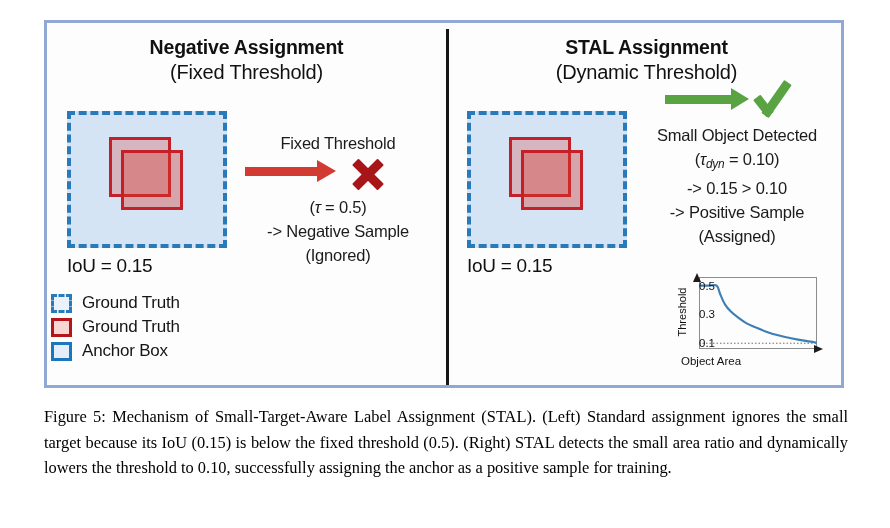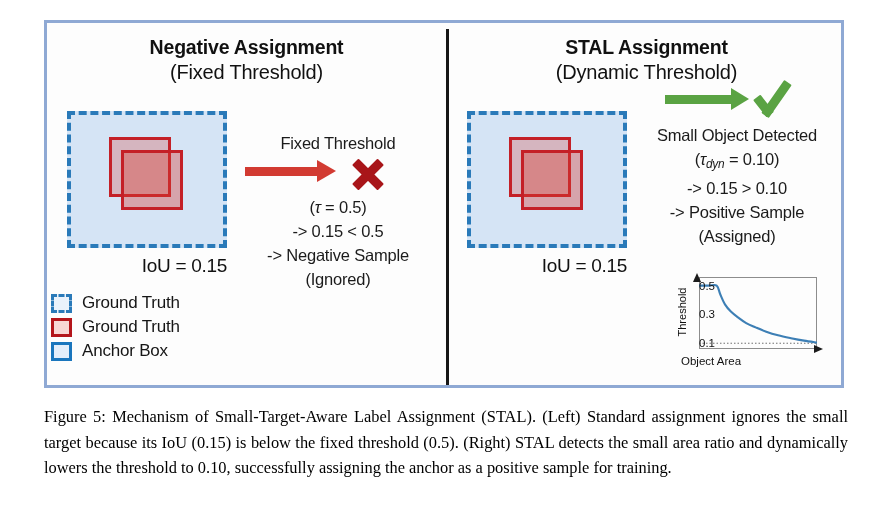--- a/index.html
+++ b/index.html
@@ -55,21 +55,21 @@
     position:absolute;
     width:62px;height:60px;
     background:rgba(216,60,50,0.28);
     border:3px solid #c42027;
     box-sizing:border-box;
   }
   .red-box-back{left:38px;top:22px;}
   .red-box-front{left:50px;top:35px;background:rgba(216,60,50,0.38);}
 
   .iou-label{
-    width:160px;text-align:right;margin-top:7px;
+    width:160px;text-align:left;margin-top:7px;
     font-size:19px;font-weight:500;color:#111;letter-spacing:-0.3px;
   }
 
   
   .explain{position:absolute;text-align:center;}
   .panel-left .explain{left:188px;top:96px;width:206px;margin-top:12px;}
   .panel-right .explain{left:182px;top:60px;width:212px;}
 
   .exp-line{font-size:16.5px;line-height:24px;color:#1b1b1b;letter-spacing:-0.2px;white-space:nowrap;}
 
@@ -171,21 +171,20 @@
             <div class="shaft"></div>
               <div class="head"></div>
           </div>
           <div class="x-mark">
             <span></span>
               <span></span>
           </div>
         </div>
 
         <div class="exp-line">(<span class="ital">τ</span> = 0.5)</div>
-        <div class="exp-line">-&gt; 0.15 &lt; 0.5</div>
         <div class="exp-line">-&gt; Negative Sample</div>
         <div class="exp-line">(Ignored)</div>
       </div>
 
       <div class="legend">
         <div class="legend-row">
           <span class="legend-swatch sw-dashed"></span>
           <span class="legend-label">Ground Truth</span>
         </div>
         <div class="legend-row">

